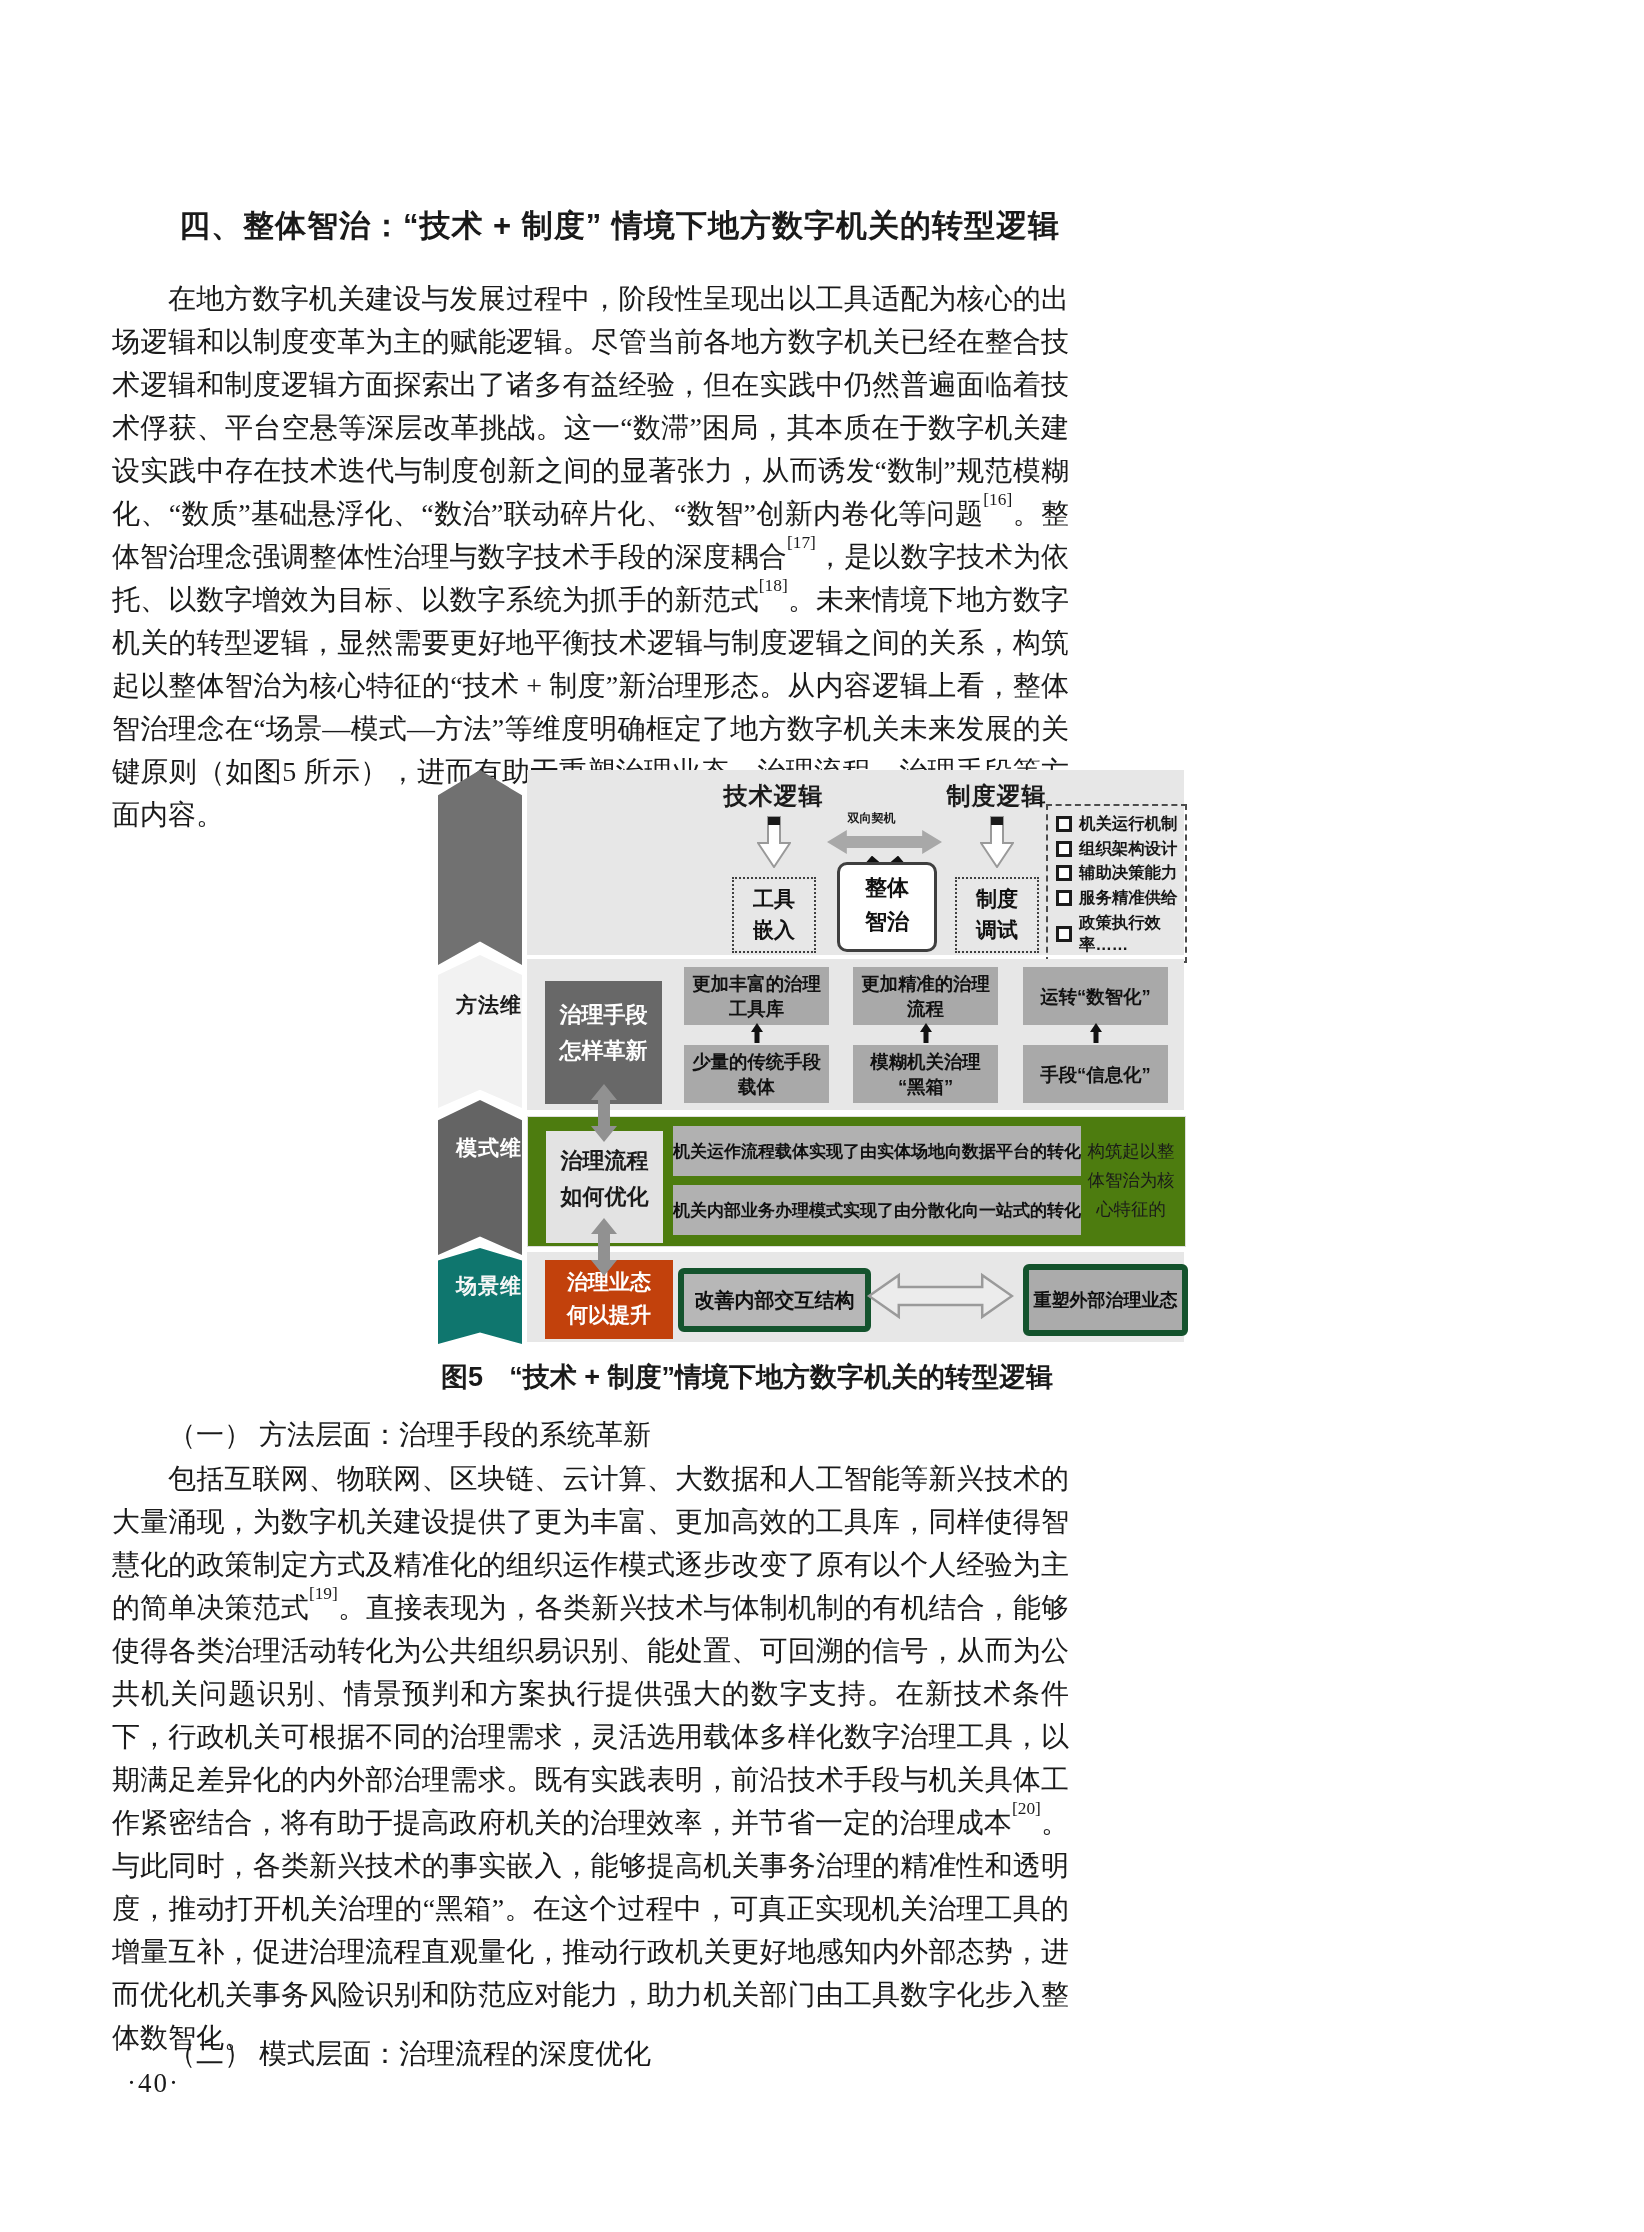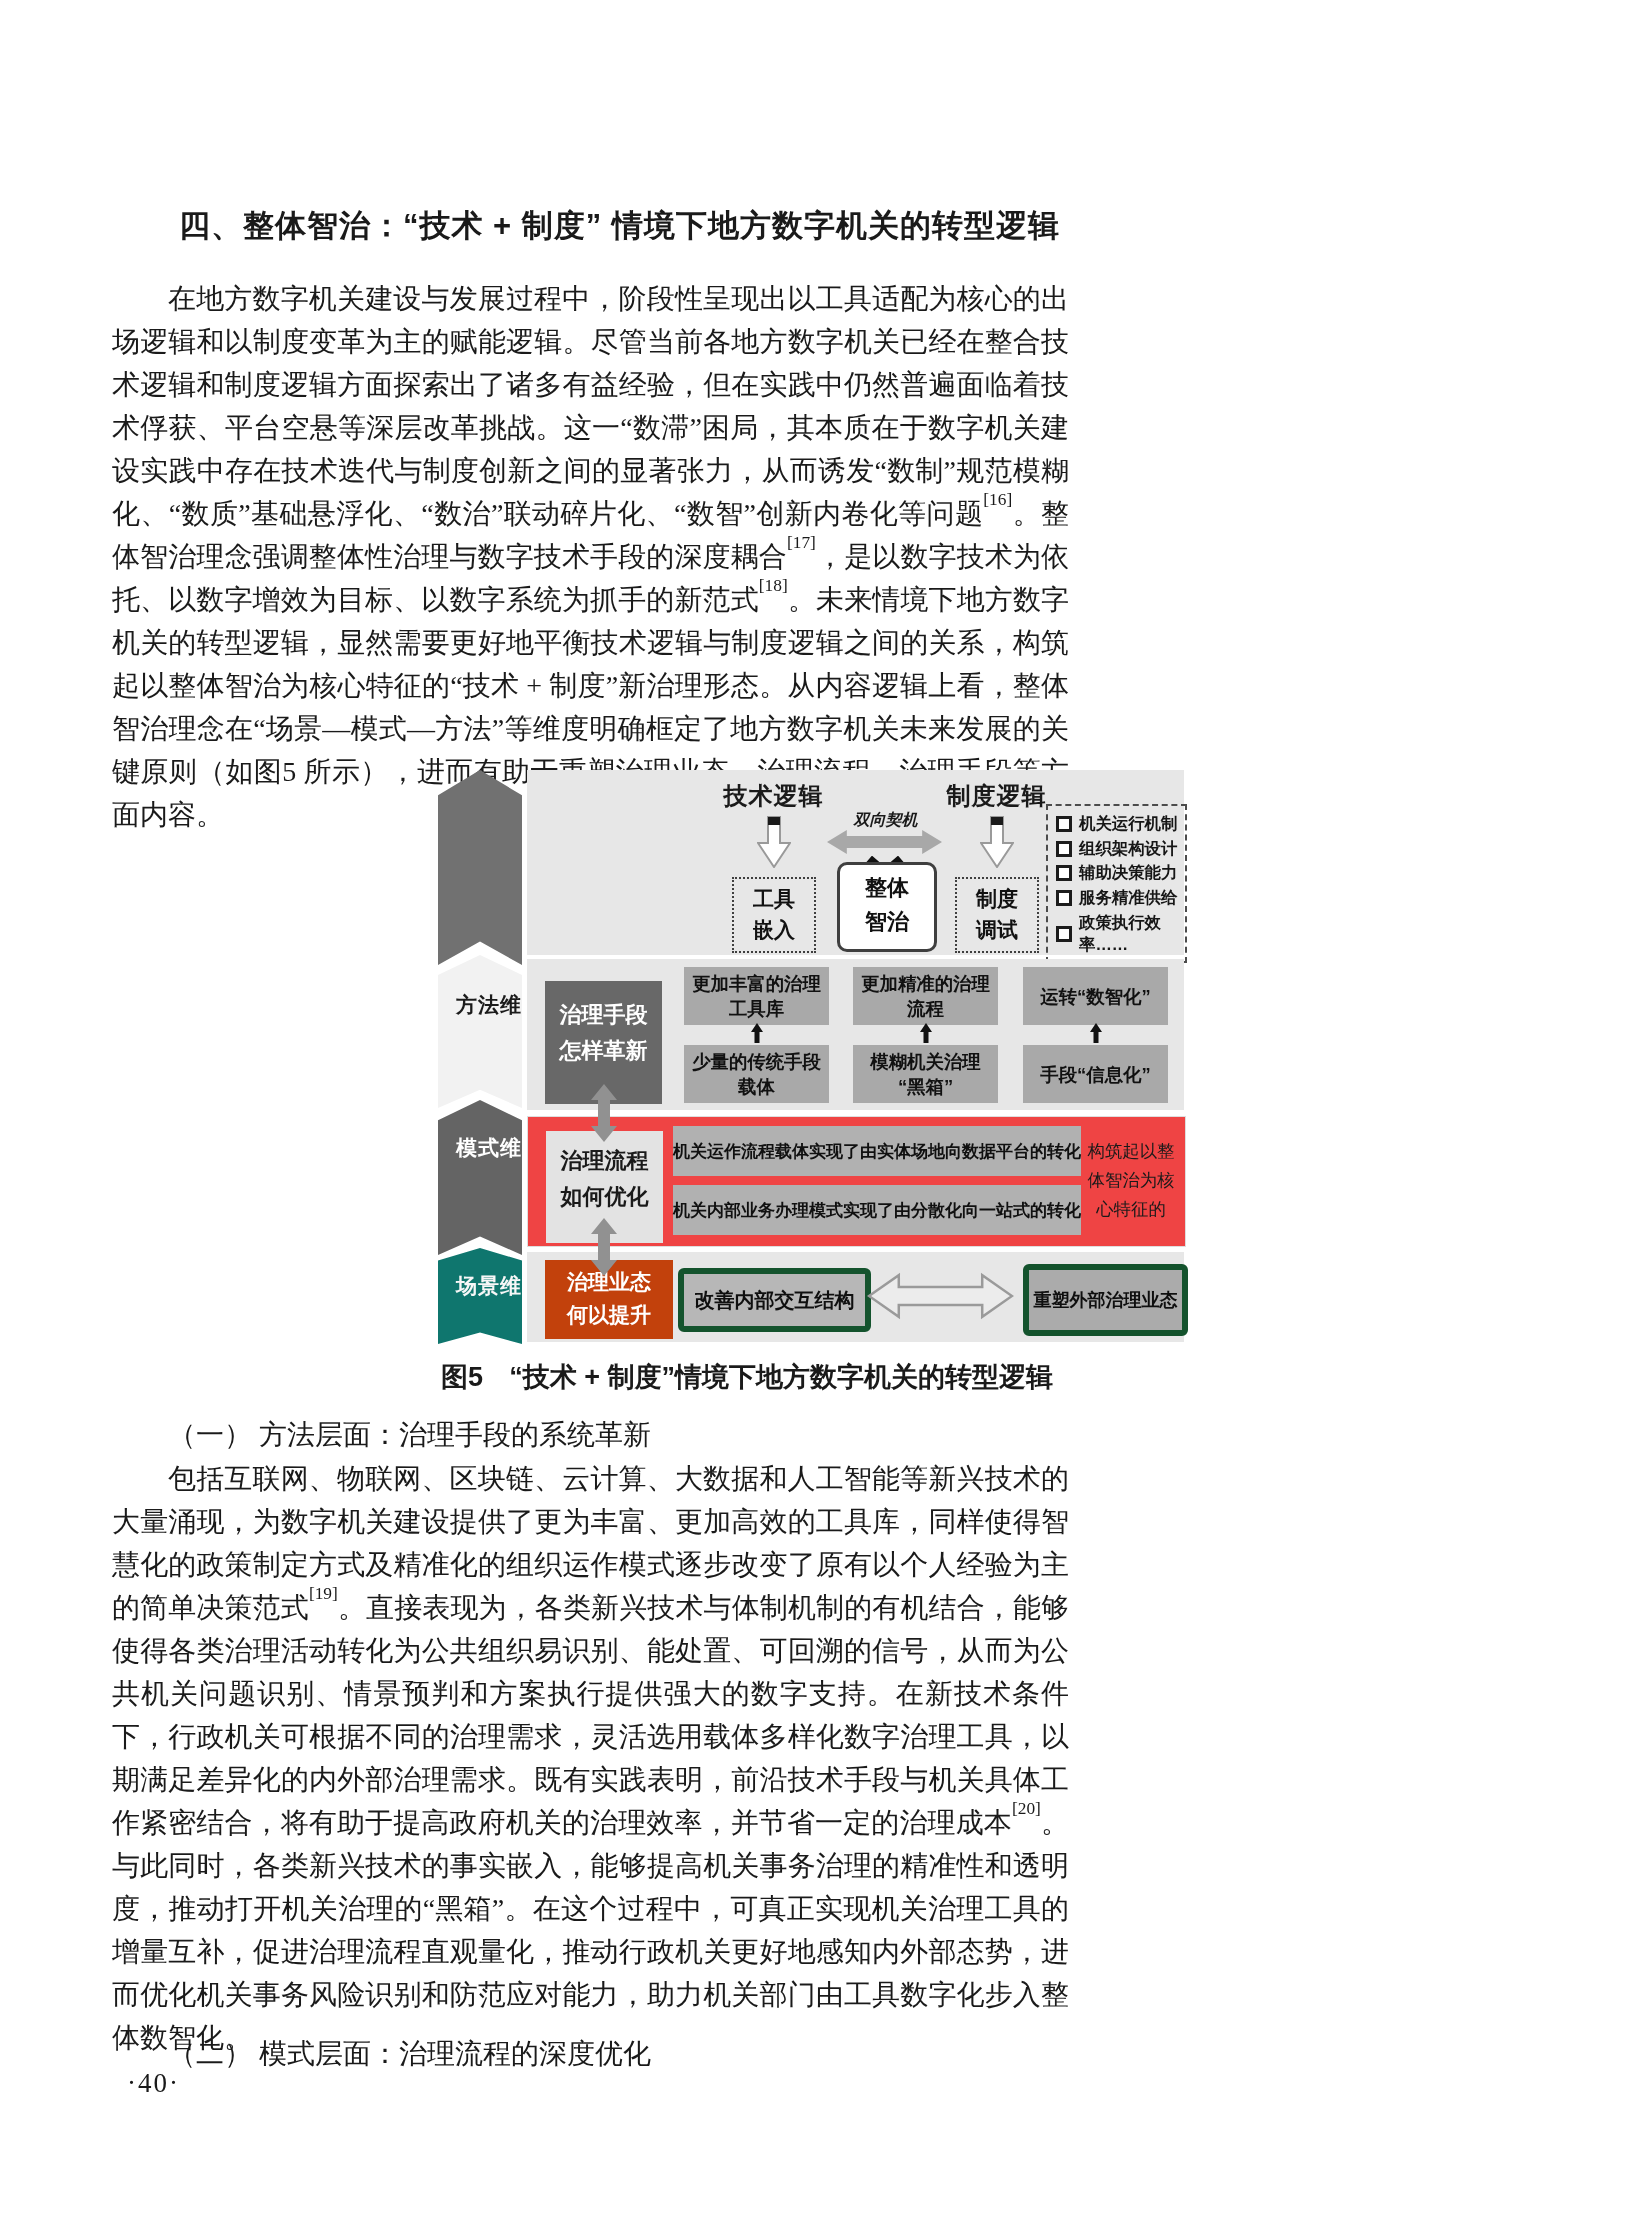--- a/index.html
+++ b/index.html
@@ -47,30 +47,30 @@
   .chev2{top:187px;height:153px;background:#f2f2f2;color:#1b1b1b;}
   .chev2 .dim-lbl{margin-top:36px;}
   .chev3{top:332px;height:155px;background:#646464;color:#ffffff;}
   .chev3 .dim-lbl{margin-top:34px;}
   .chev4{top:480px;height:96px;background:#0f766e;color:#f7f7f7;}
   .chev4 .dim-lbl{margin-top:24px;}
 
   .band{position:absolute;left:131px;width:657px;background:#e7e7e7;}
   .band1{top:2px;height:185px;}
   .band2{top:191px;height:151px;}
-  .band3{top:348px;height:129px;background:#ef4444;border:1px solid #dedede;}
+  .band3{top:348px;height:129px;background:#4d7c0f;border:1px solid #dedede;}
   .band4{top:484px;height:90px;}
 
   
   .b1-title{position:absolute;top:10px;width:139px;text-align:center;
     font-weight:bold;font-size:24px;letter-spacing:1px;}
   .b1-title.tech{left:177px;}
   .b1-title.inst{left:400px;}
-  .mutual{position:absolute;left:299px;top:40px;width:119px;text-align:center;
-    font-weight:bold;font-style:italic;font-size:16px;font-family:"Liberation Serif",serif;}
+  .mutual{position:absolute;left:285px;top:40px;width:119px;text-align:center;
+    font-weight:bold;font-size:12px;font-family:"Liberation Serif",serif;}
   .dashed-box{position:absolute;border:2px dashed #4c4c4c;padding:6px 6px 4px 8px;
     display:flex;flex-direction:column;justify-content:space-around;}
   .dashed-box.left{left:8px;top:40px;width:179px;height:127px;}
   .dashed-box.right{left:519px;top:34px;width:123px;height:145px;}
   .dash-item{display:flex;align-items:center;gap:7px;font-weight:bold;color:#161616;}
   .dashed-box.left .dash-item{font-size:19px;}
   .dashed-box.right .dash-item{font-size:16.4px;}
   .sq{display:inline-block;width:10px;height:10px;border:3px solid #1c1c1c;
     background:#fff;flex:0 0 auto;}
   .dotted-box{position:absolute;top:107px;width:80px;height:68px;border:2.5px dotted #3f3f3f;

